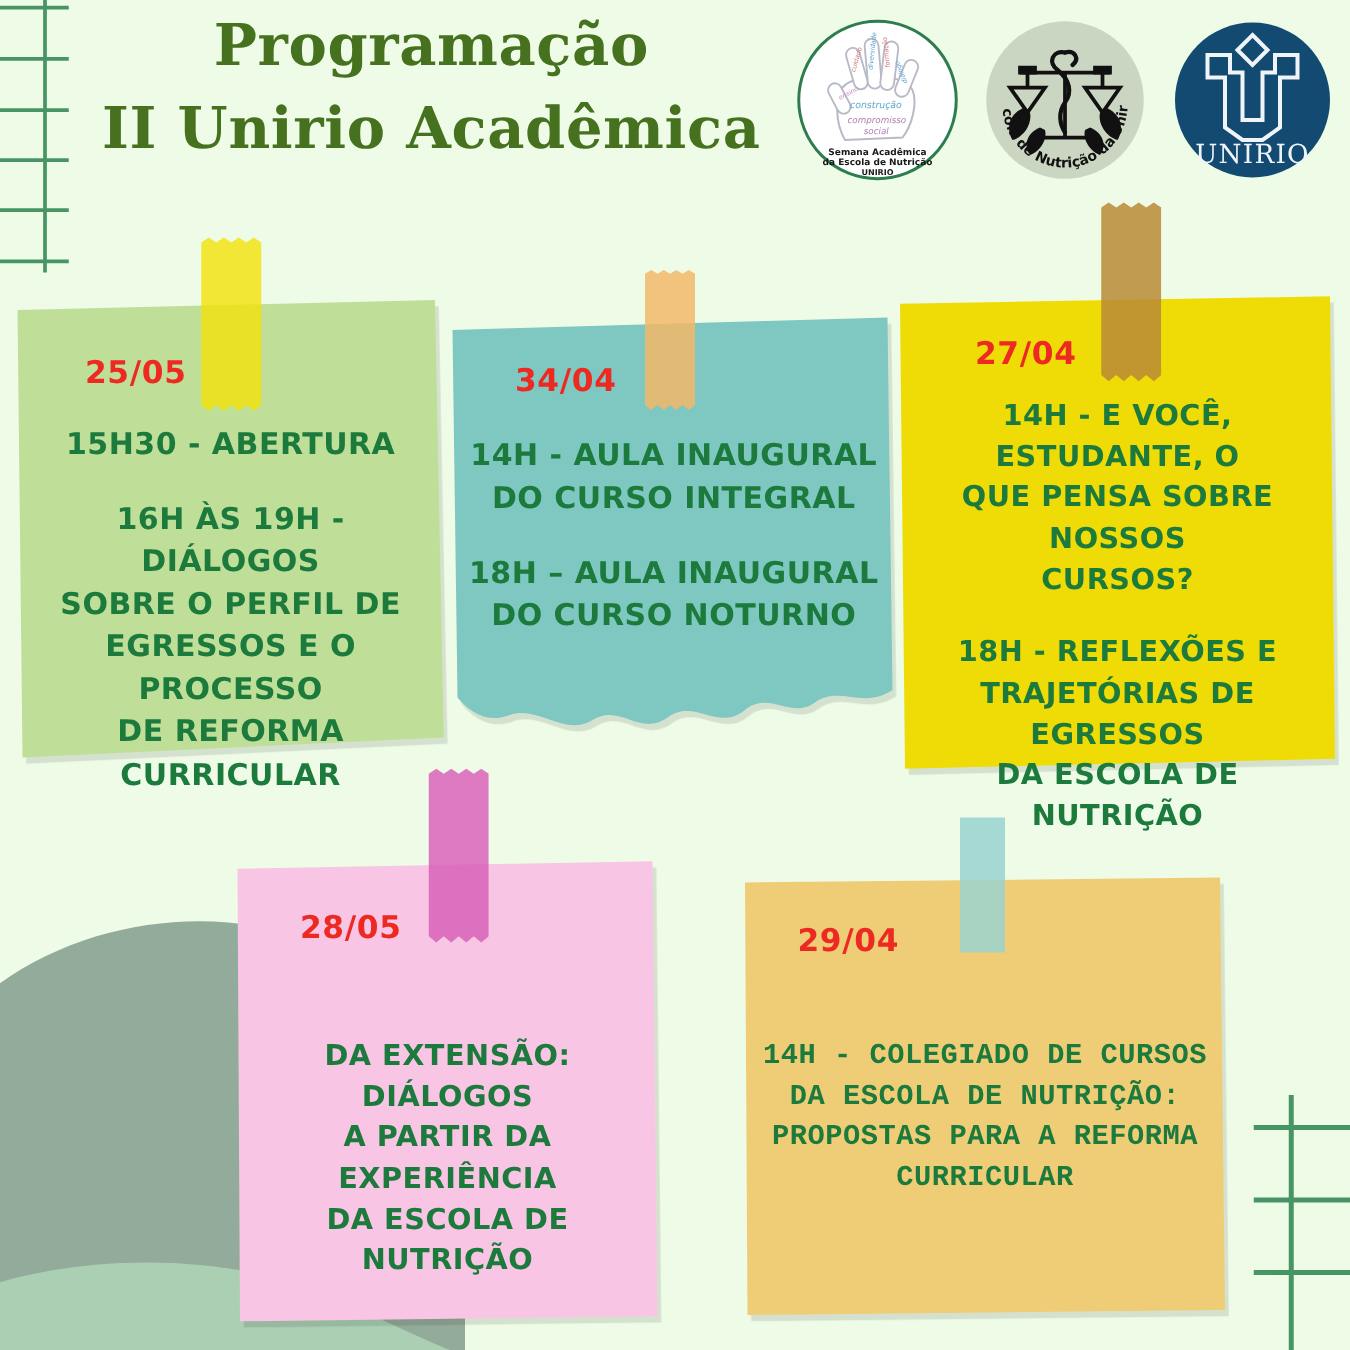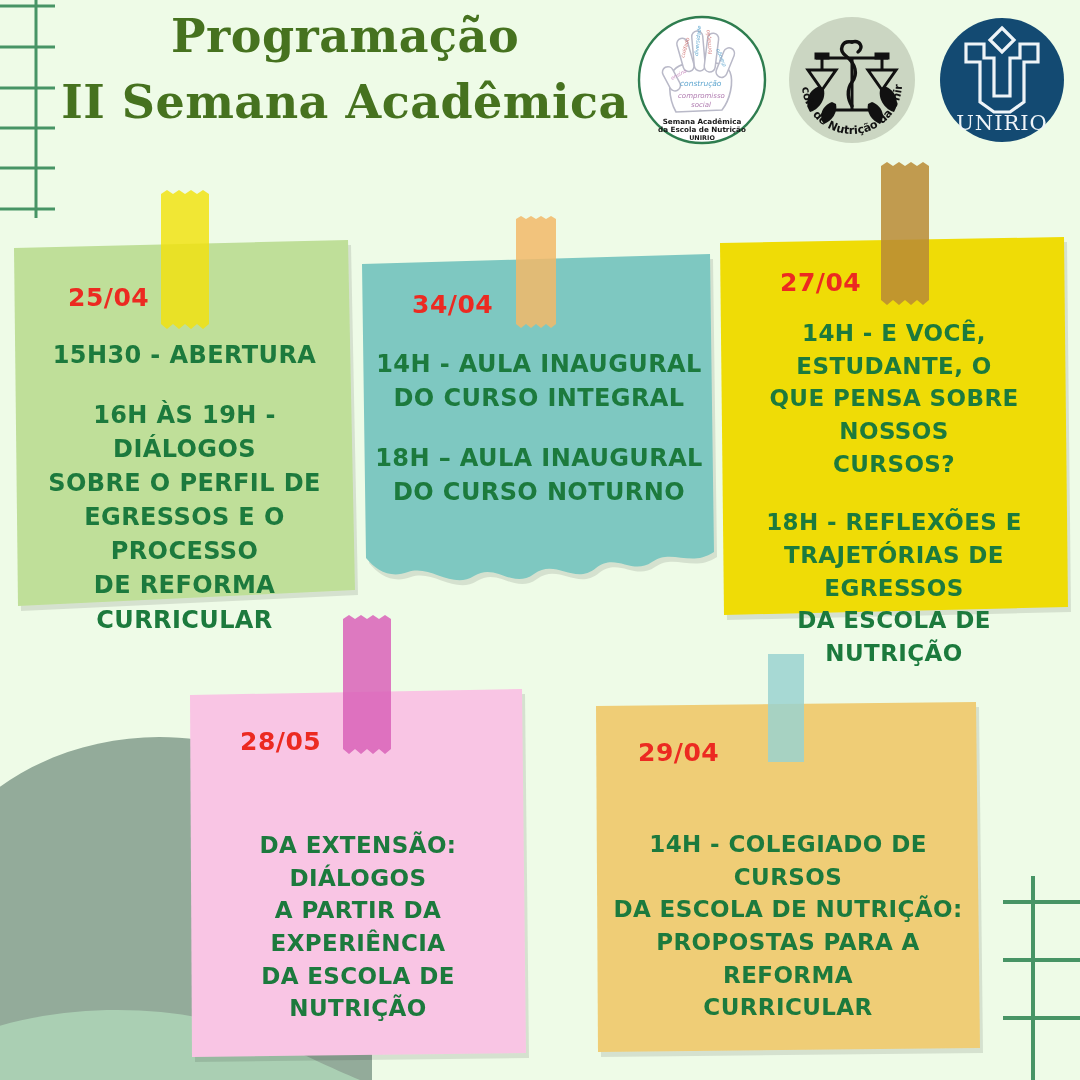--- a/index.html
+++ b/index.html
@@ -104,21 +104,21 @@
       <line x1="1003" y1="902" x2="1080" y2="902"></line>
       <line x1="1003" y1="960" x2="1080" y2="960"></line>
       <line x1="1003" y1="1018" x2="1080" y2="1018"></line>
       <line x1="1033" y1="876" x2="1033" y2="1080"></line>
     </g>
   </svg>
 
   <div class="header">
     <div class="title-wrap">
       <div class="title-line l1">Programação</div>
-      <div class="title-line l2">II Semana Acadêmica</div>
+      <div class="title-line l2">II Unirio Acadêmica</div>
     </div>
 
     <div class="logos">
 
       <div class="logo">
         <svg viewBox="0 0 132 132" width="132" height="132">
           <circle cx="66" cy="66" r="63" fill="#ffffff" stroke="#2e7d4f" stroke-width="2.4"></circle>
 
           <path d="M40 98 C32 84 32 64 38 56 C44 49 56 48 64 50 C76 46 90 50 94 58 C98 68 94 86 86 96 Z" fill="#ffffff" stroke="#b9b9c8" stroke-width="1.6"></path>
 
@@ -203,21 +203,21 @@
 
   <div class="card" id="card1">
     <svg class="card-shape shadow" width="345" height="375" viewBox="0 0 345 375">
       <path d="M2 10 L336 2 L343 352 L6 368 Z" fill="#bfdf99"></path>
     </svg>
     <div class="tape" style="left:147px;top:-50px;">
       <svg width="52" height="145" viewBox="0 0 52 145">
         <path d="M2 6 l6 -4 l6 4 l6 -4 l6 4 l6 -4 l6 4 l6 -4 l6 4 l0 130 l-6 5 l-6 -5 l-6 5 l-6 -5 l-6 5 l-6 -5 l-6 5 l-6 -5 Z" fill="#f2e20c" opacity="0.82"></path>
       </svg>
     </div>
-    <div class="date" style="left:56px;top:45px;">25/04</div>
+    <div class="date" style="left:56px;top:45px;">25/05</div>
     <div class="body" style="top:100px;">
       <div class="blk">15H30 - ABERTURA</div>
       <div class="gap"></div>
       <div class="blk">16H ÀS 19H - DIÁLOGOS</div>
       <div class="blk">SOBRE O PERFIL DE</div>
       <div class="blk">EGRESSOS E O PROCESSO</div>
       <div class="blk">DE REFORMA CURRICULAR</div>
     </div>
   </div>
 
@@ -283,21 +283,21 @@
   <div class="card" id="card5">
     <svg class="card-shape shadow" width="388" height="355" viewBox="0 0 388 355">
       <path d="M2 6 L382 2 L386 348 L4 352 Z" fill="#efcd76"></path>
     </svg>
     <div class="tape" style="left:172px;top:-48px;">
       <svg width="40" height="112" viewBox="0 0 40 112">
         <rect x="2" y="2" width="36" height="108" fill="#9ad2d0" opacity="0.85"></rect>
       </svg>
     </div>
     <div class="date" style="left:44px;top:38px;">29/04</div>
-    <div class="body" style="top:128px;font-size:23px;">
+    <div class="body" style="top:128px;font-size:23px;font-family:Liberation Mono, monospace;">
       <div class="blk">14H - COLEGIADO DE CURSOS</div>
       <div class="blk">DA ESCOLA DE NUTRIÇÃO:</div>
       <div class="blk">PROPOSTAS PARA A REFORMA</div>
       <div class="blk">CURRICULAR</div>
     </div>
   </div>
 
 </div>
 
 </body></html>

